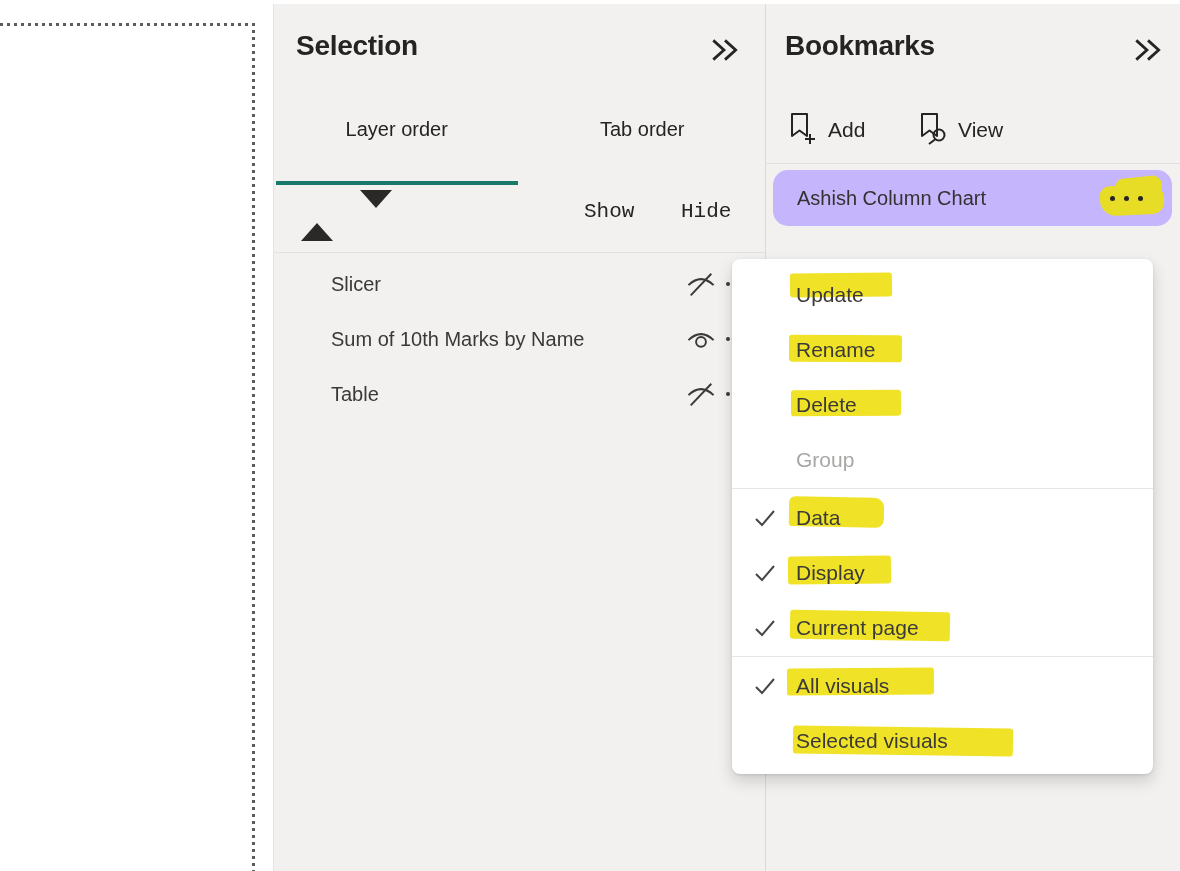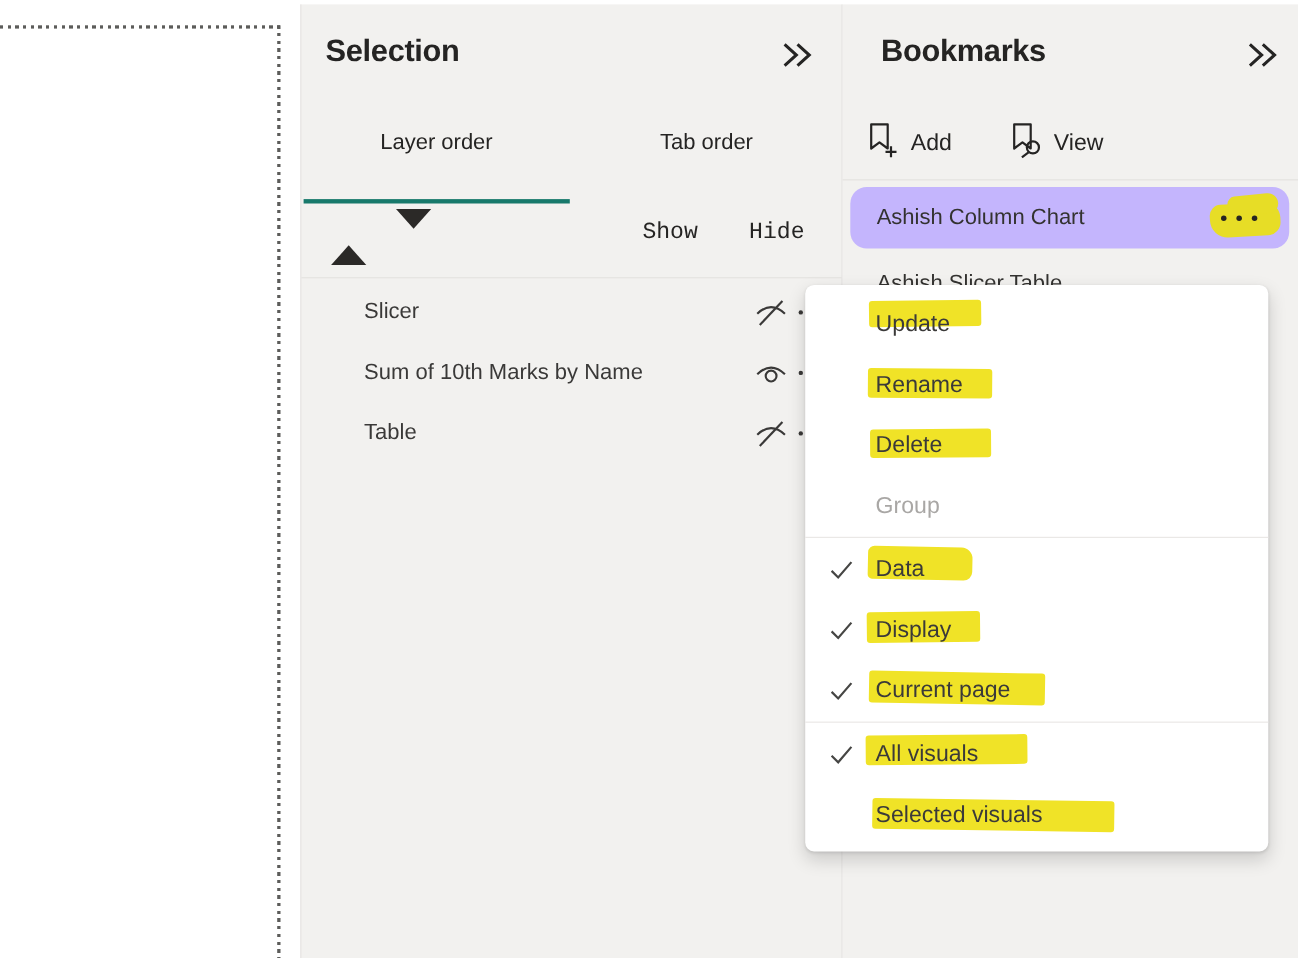--- a/index.html
+++ b/index.html
@@ -15,21 +15,21 @@
     background-image:repeating-linear-gradient(180deg,#5c5c5a 0 3px,transparent 3px 7px); }
 
   
   .pane { position:absolute; top:4px; height:867px; background:#f2f1ef; }
   .selection-pane { left:273px; width:492px; border-left:1px solid #e5e3e1; }
   .v-divider { position:absolute; left:765px; top:4px; width:1px; height:867px; background:#dcdad8; }
   .bookmarks-pane { left:766px; width:414px; }
 
   .pane-title { position:absolute; top:26px; font-size:28px; font-weight:700; color:#252423; letter-spacing:-0.3px; }
   .selection-pane .pane-title { left:22px; }
-  .bookmarks-pane .pane-title { left:35px; }
+  .bookmarks-pane .pane-title { left:19px; }
   .collapse-btn { position:absolute; top:32px; width:32px; height:28px; background:none; border:none; cursor:pointer; }
   .selection-pane .collapse-btn { right:24px; }
   .bookmarks-pane .collapse-btn { right:16px; }
   .collapse-btn svg { width:100%; height:100%; }
 
   
   .tabs { position:absolute; left:0; top:100px; width:100%; height:81px; display:flex; }
   .tab { flex:1 1 50%; position:relative; text-align:center; font-size:20px; color:#252423; padding-top:14px; cursor:pointer; }
   .tab .underline { position:absolute; left:2px; right:2px; bottom:0; height:4px; background:#18796b; display:none; }
   .tab.active .underline { display:block; }
@@ -197,23 +197,20 @@
           <button class="more-btn">
             <span class="blob b1"></span>
             <span class="blob b2"></span>
             <span class="more-dots">
               <i></i>
               <i></i>
               <i></i>
             </span>
           </button>
         </div>
-        <div class="bookmark-row">
-          <span class="bookmark-label">Ashish Slicer Table</span>
-        </div>
       </div>
   </section>
 
   <div class="context-menu">
       <div class="menu-item mi-1">
         <span class="hl"></span>
         <span class="label">Update</span>
       </div>
       <div class="menu-item mi-2">
         <span class="hl"></span>

